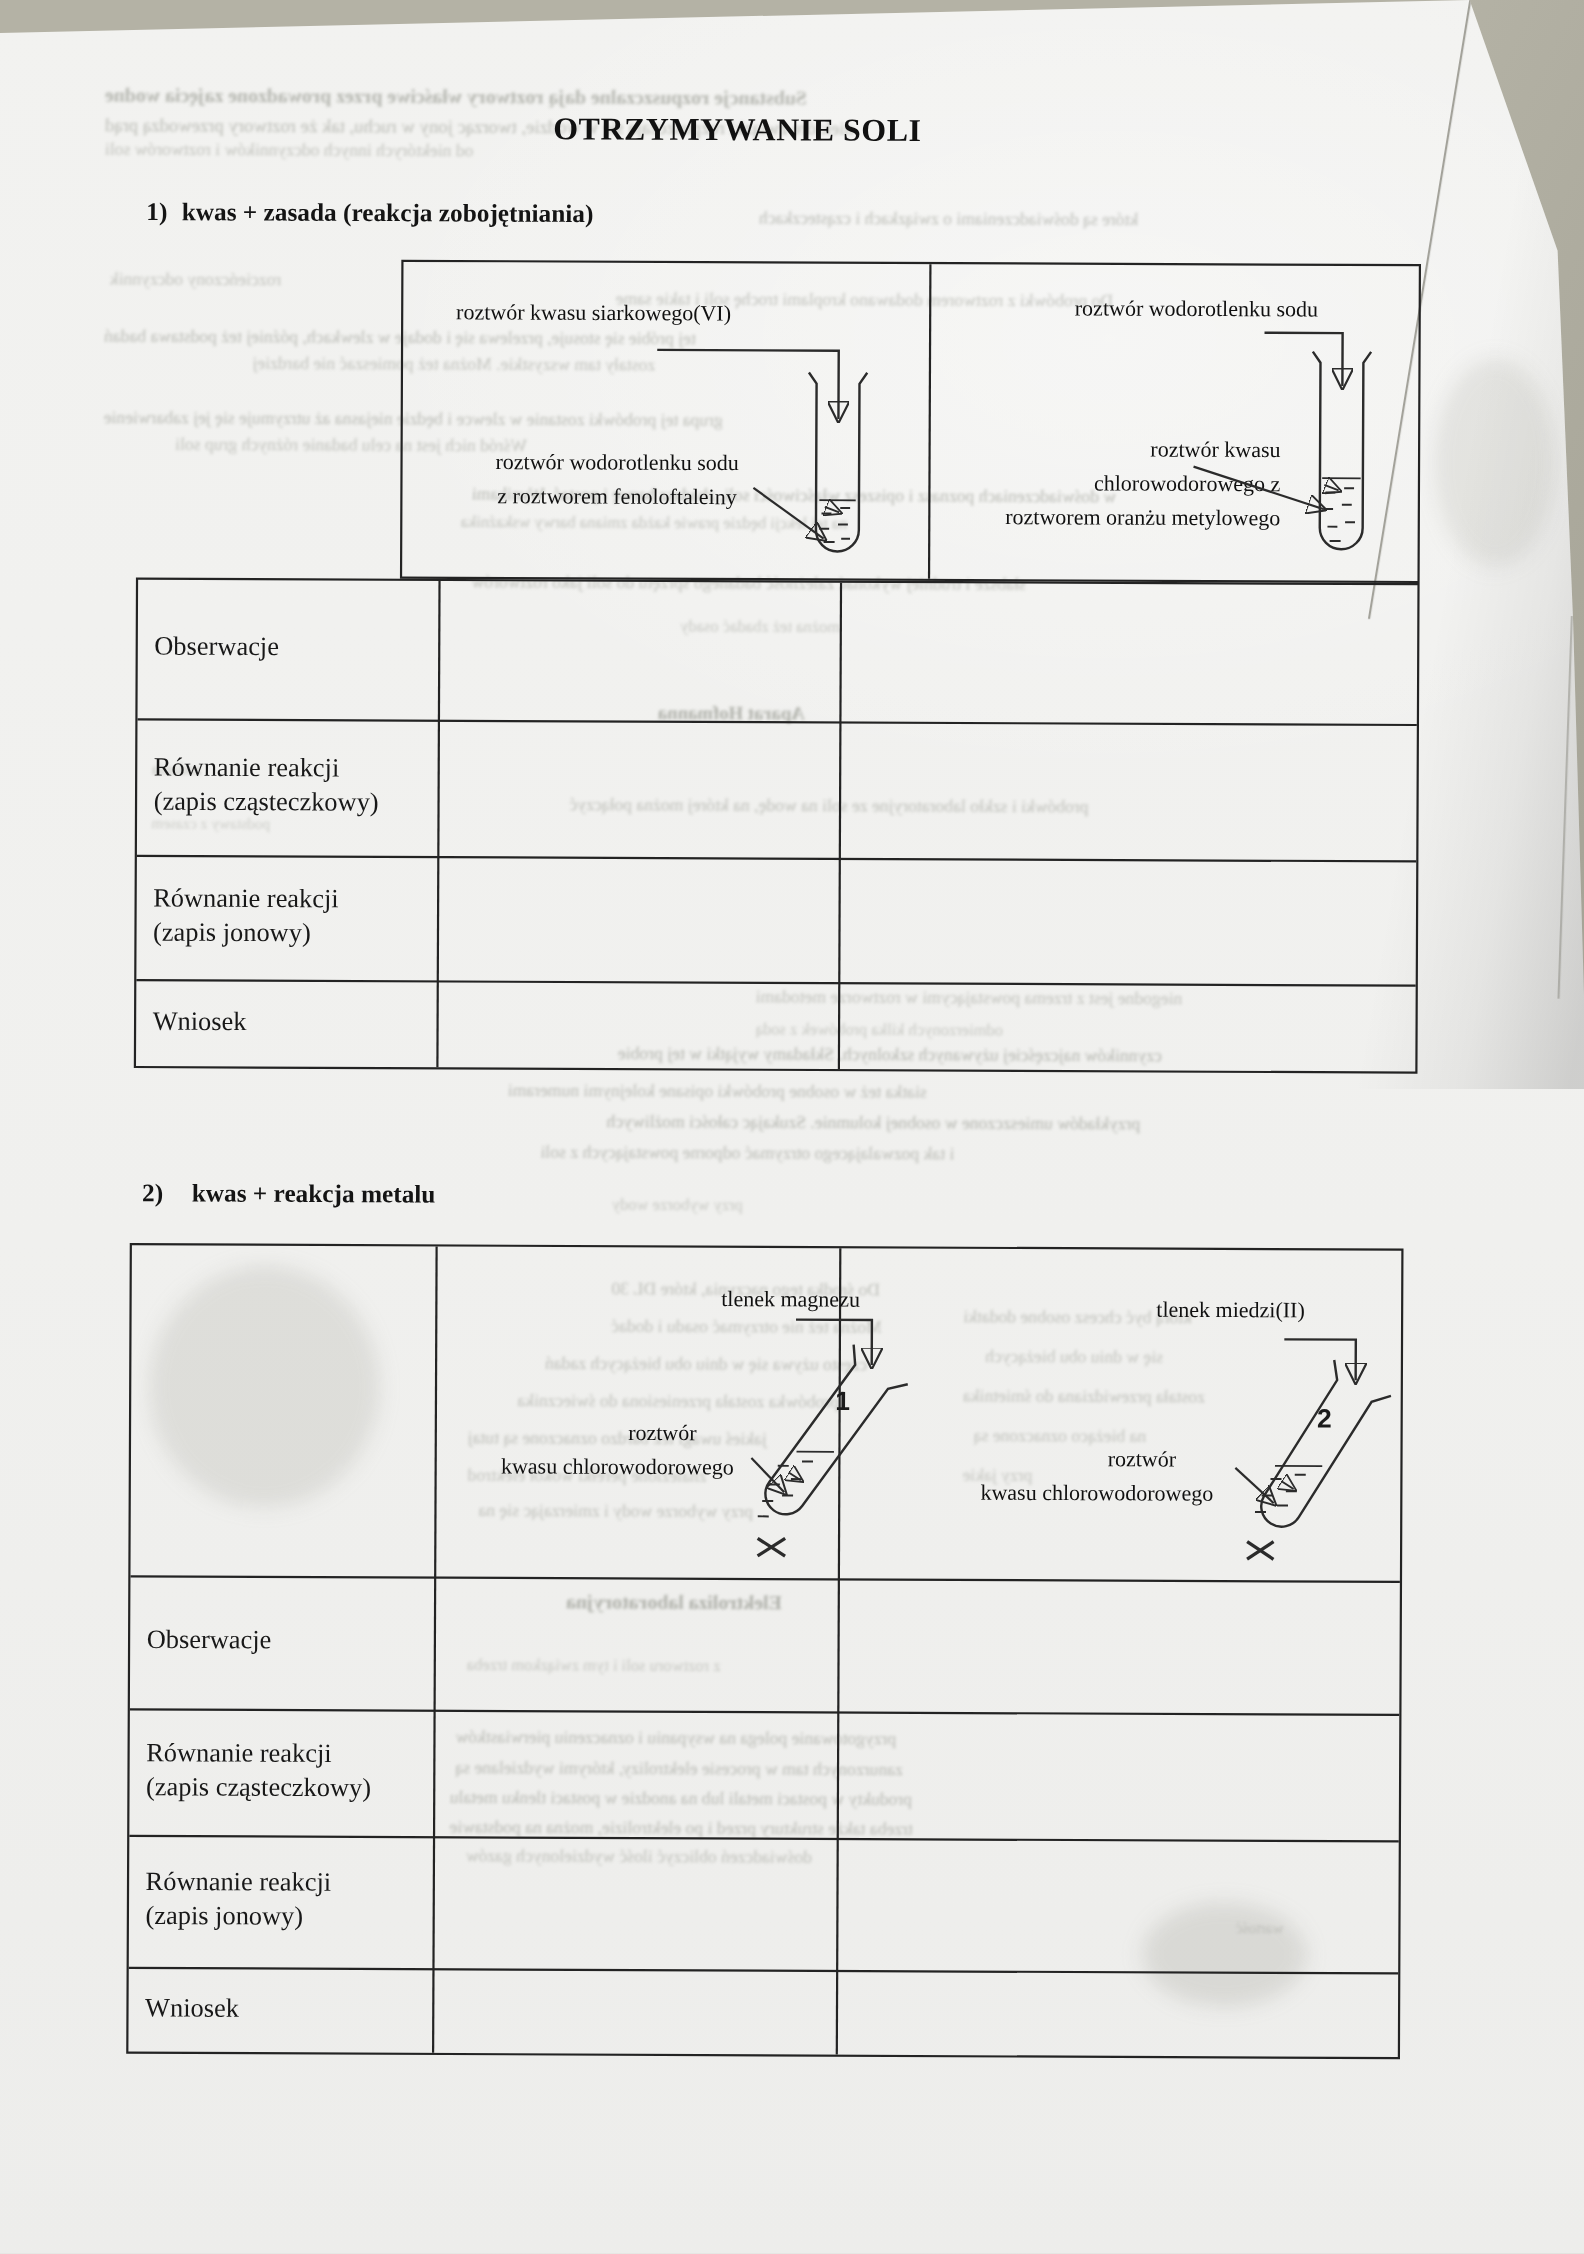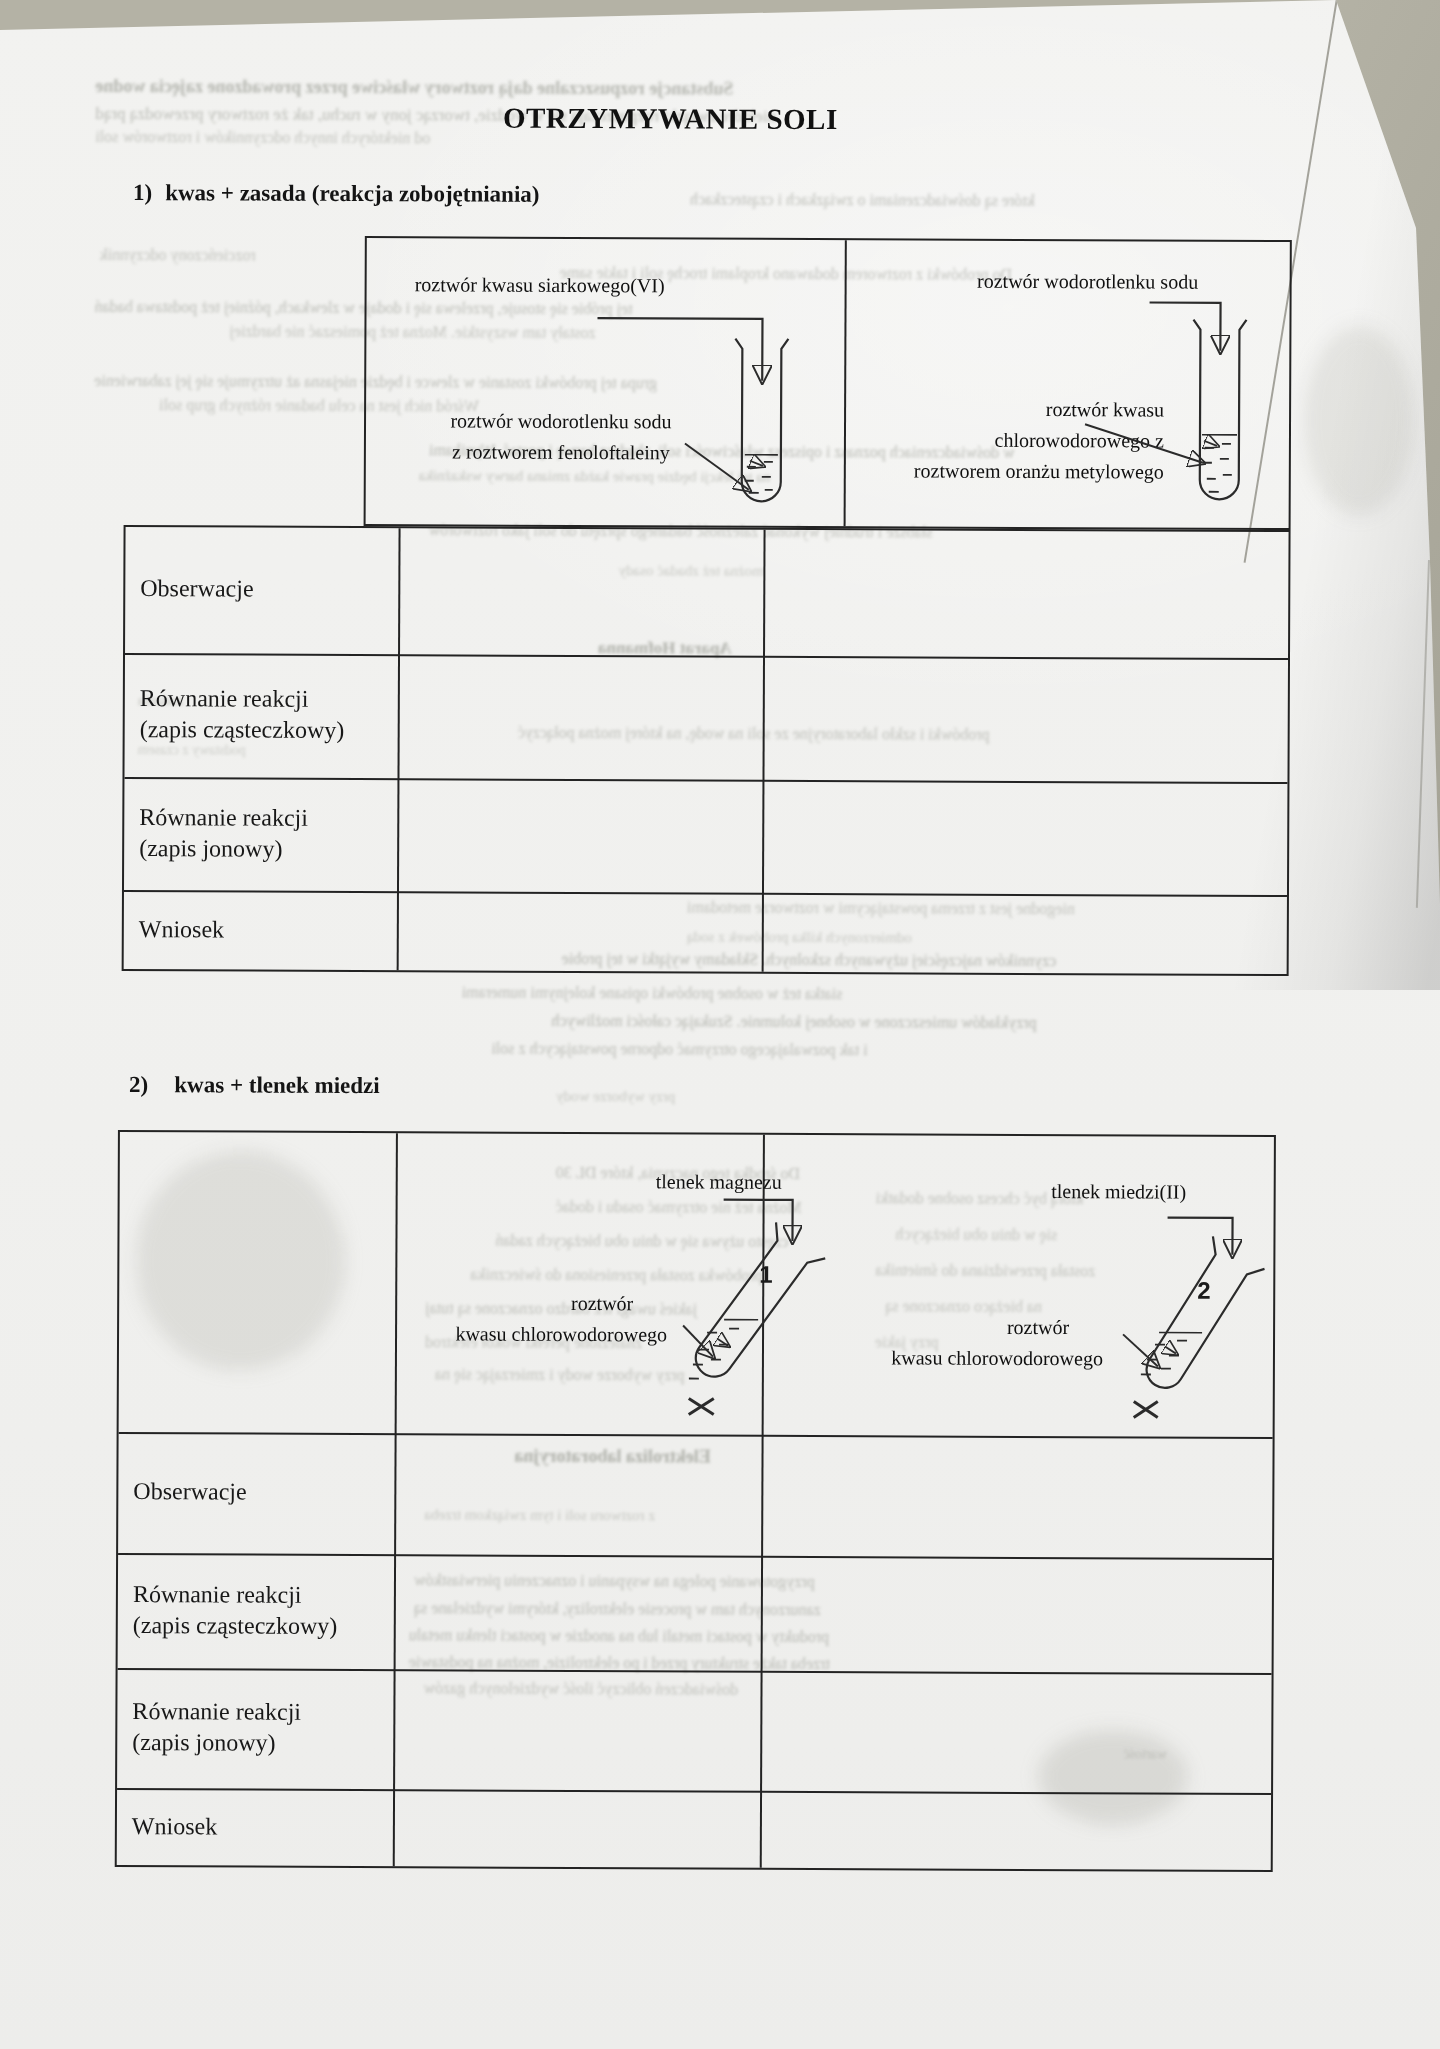--- a/index.html
+++ b/index.html
@@ -131,21 +131,21 @@
         <span style="display:block;">z roztworem fenoloftaleiny</span>
       </div>
       <div class="dlabel tc" style="left:938px;top:262px;width:300px;">roztwór wodorotlenku sodu</div>
       <div class="dlabel tr" style="left:865px;top:390px;width:300px;">
         <span style="display:block;">roztwór kwasu</span>
         <span style="display:block;">chlorowodorowego z</span>
         <span style="display:block;">roztworem oranżu metylowego</span>
       </div>
 
       <div class="heading" style="left:133px;top:1072px;">
-        <span style="margin-right:26px;">2)</span><span>kwas + tlenek miedzi</span>
+        <span style="margin-right:26px;">2)</span><span>kwas + reakcja metalu</span>
       </div>
 
       <div class="box" style="left:122px;top:1130px;width:1158px;height:737px;">
         <div class="vline" style="left:276px;"></div>
         <div class="vline" style="left:643px;"></div>
         <div class="hline" style="top:300px;"></div>
         <div class="hline" style="top:421px;"></div>
         <div class="hline" style="top:536px;"></div>
         <div class="hline" style="top:656px;"></div>
       </div>

